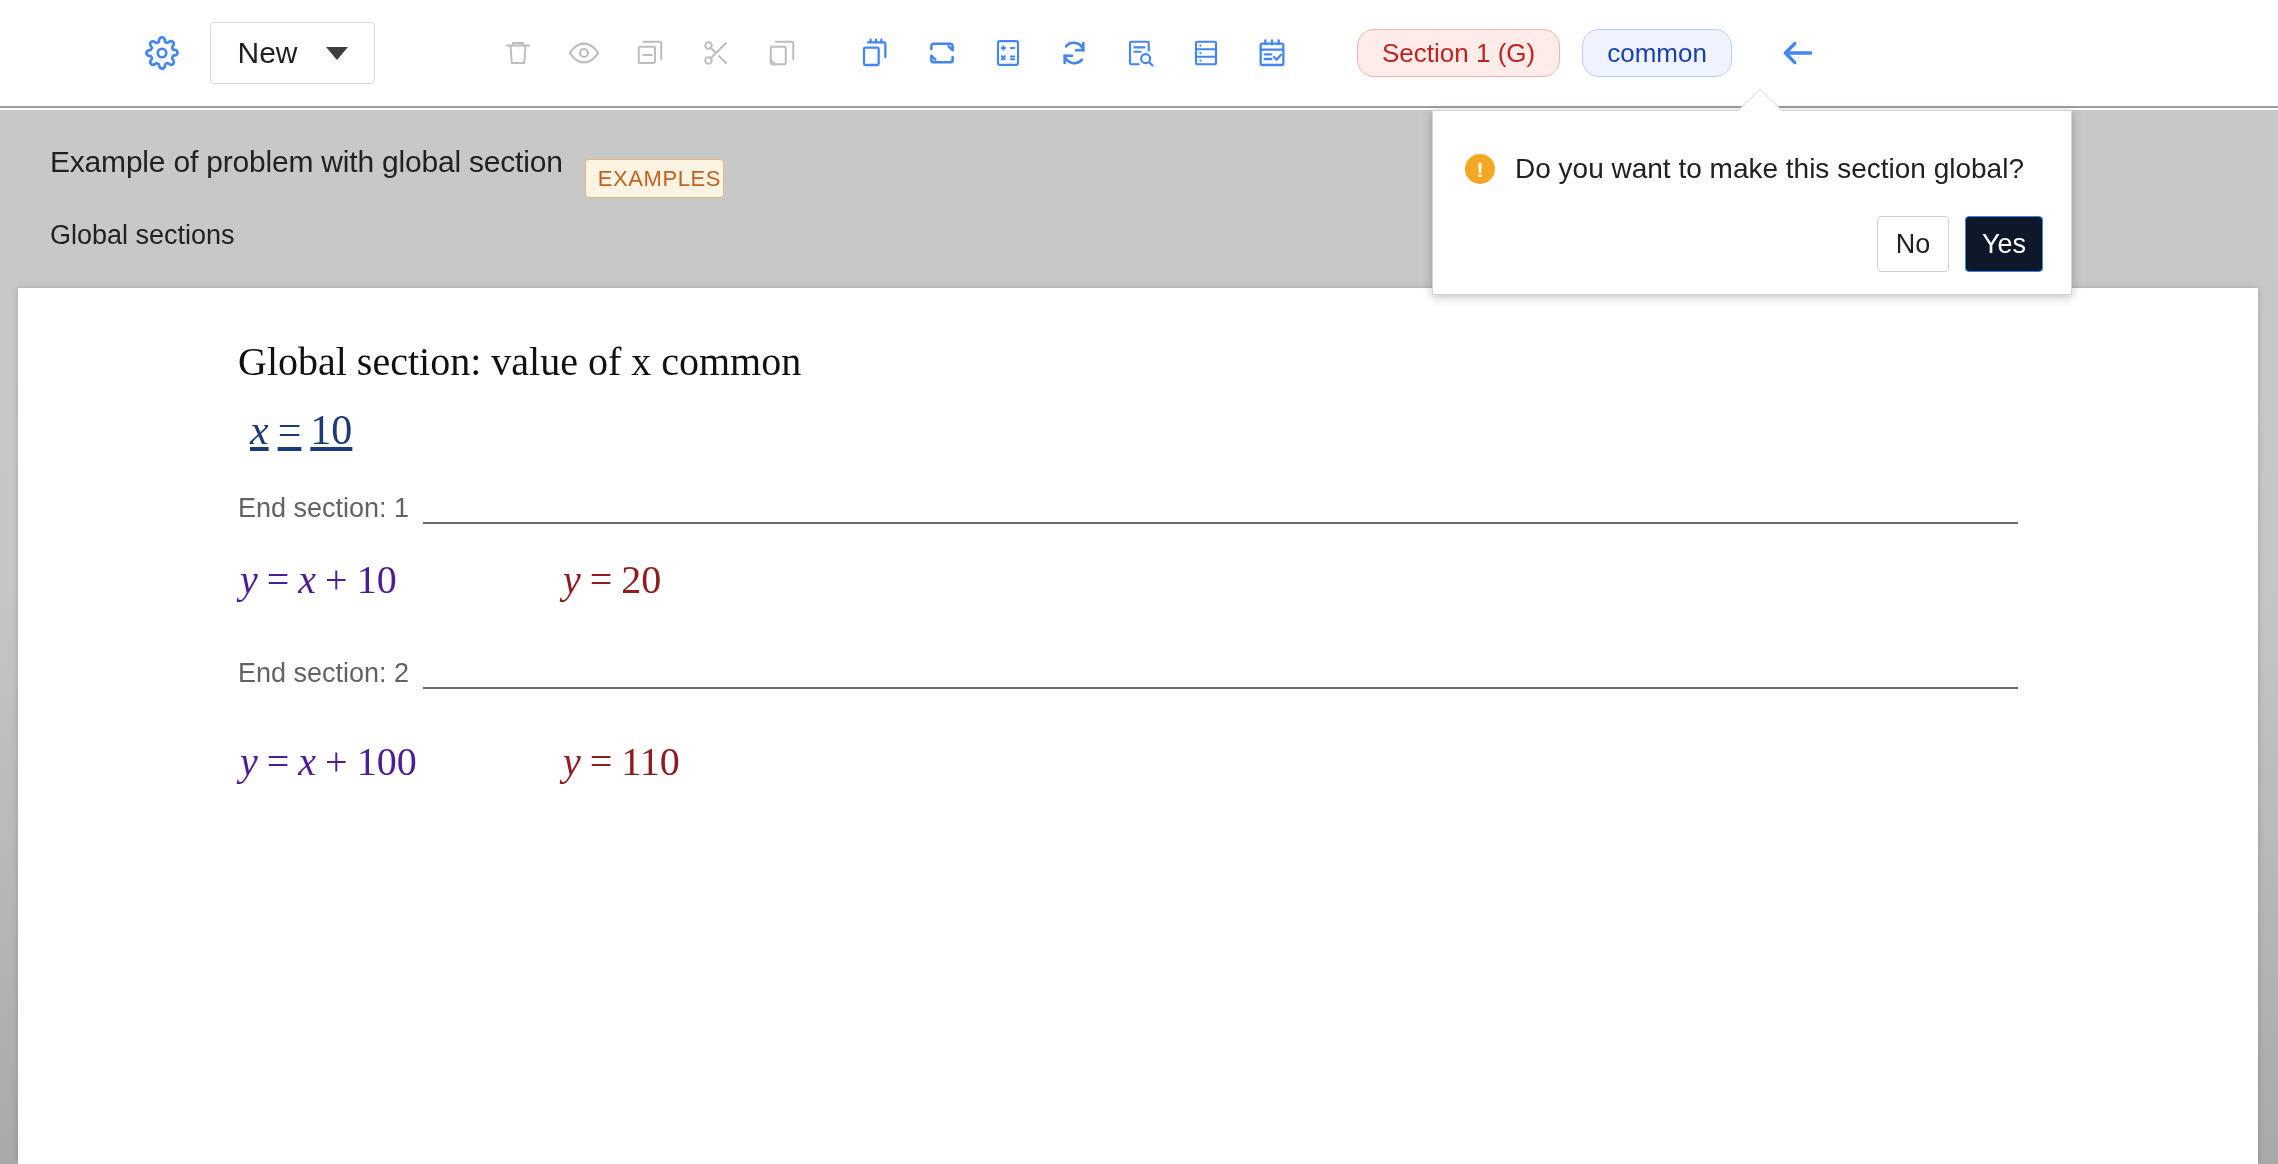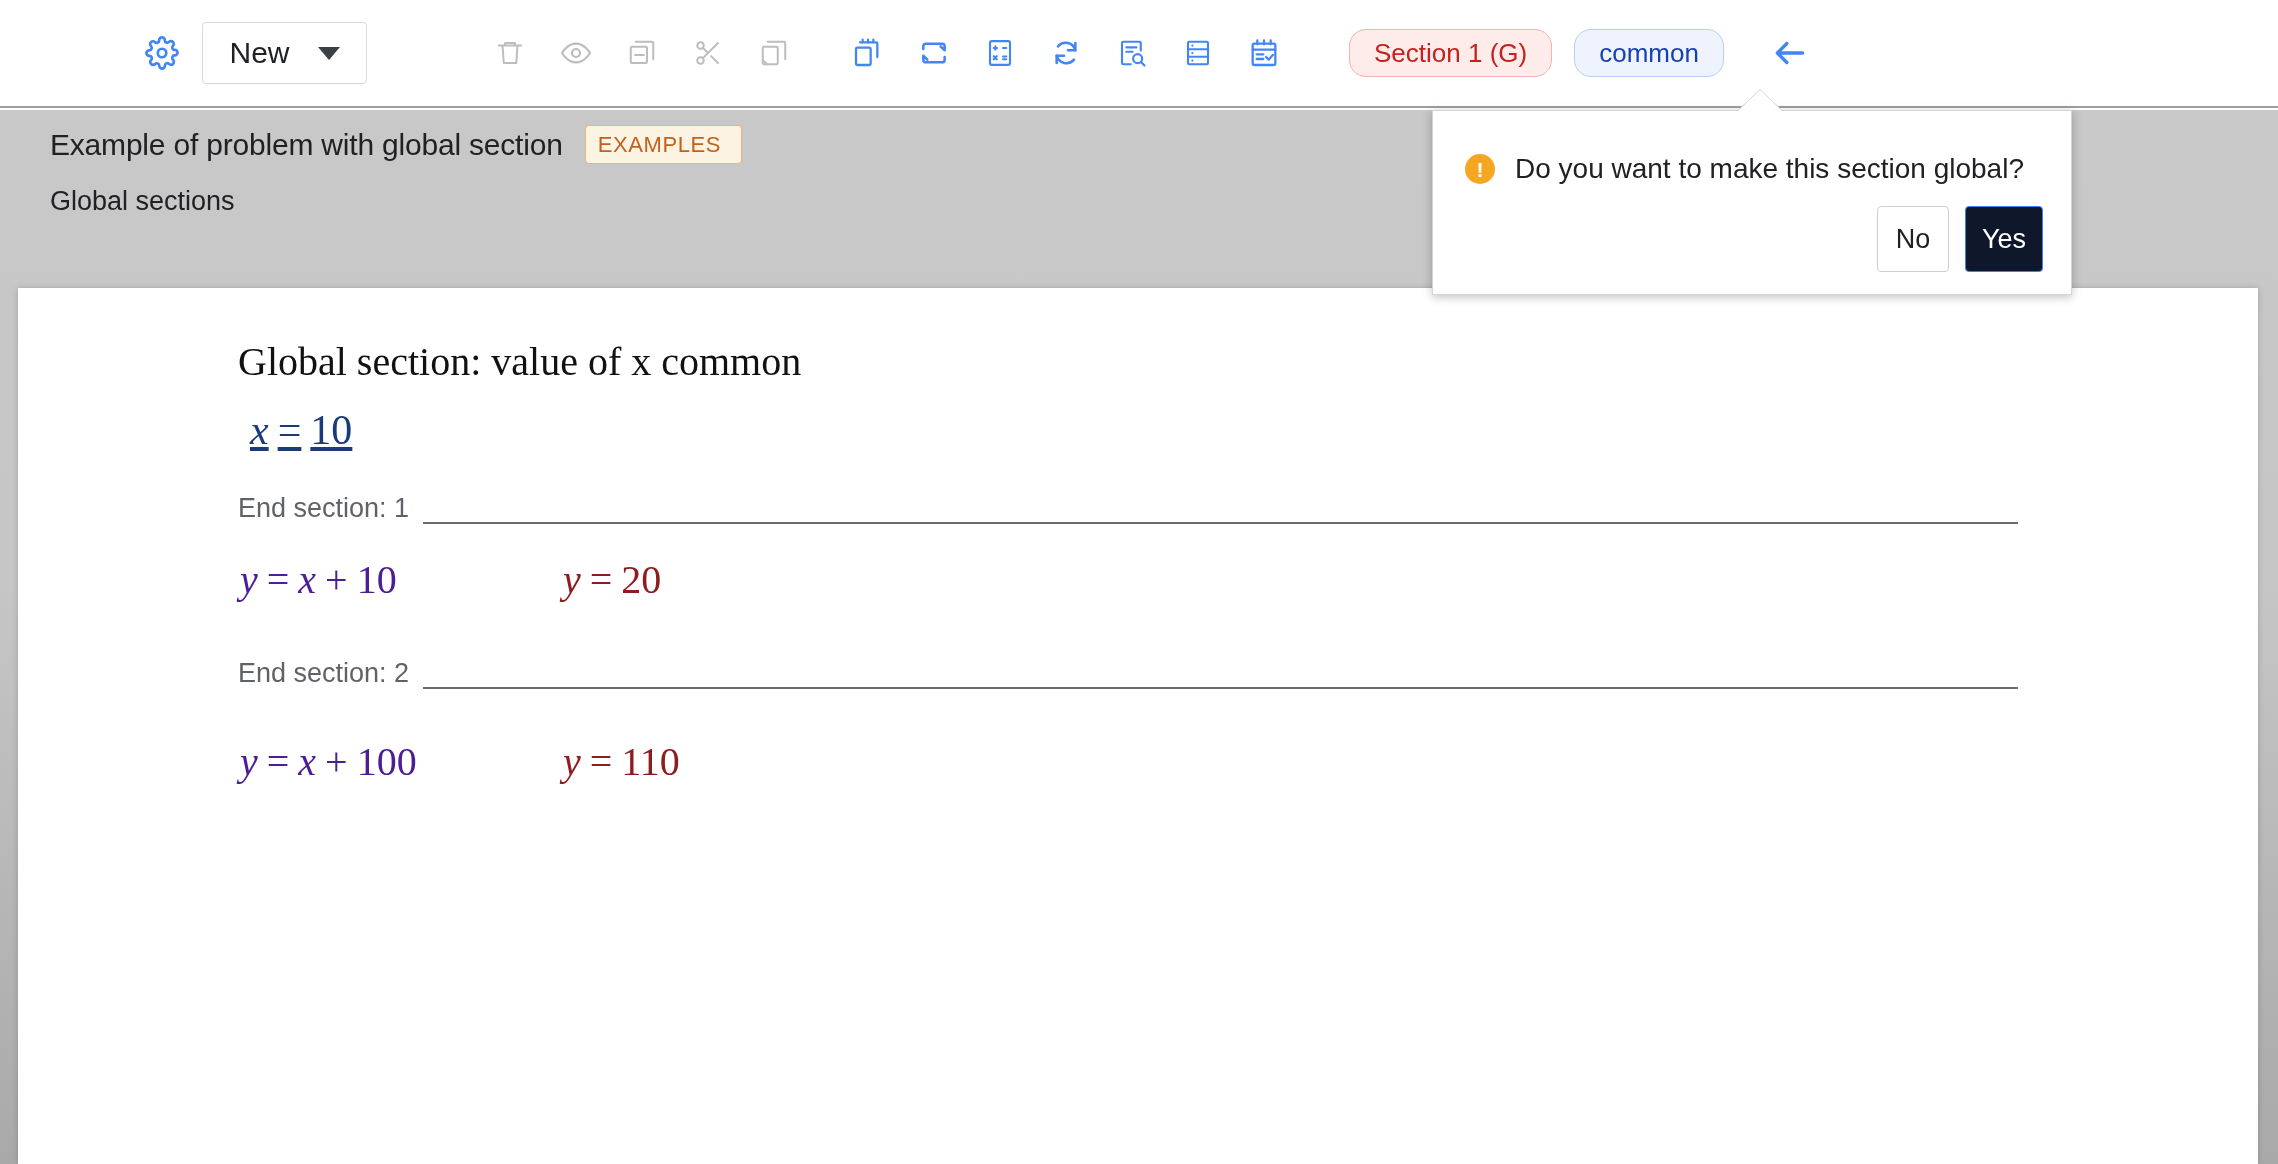--- a/index.html
+++ b/index.html
@@ -18,21 +18,21 @@
     border-bottom: 2px solid #9e9e9e;
     display: flex; align-items: center;
   }
   .tb-gear {
     margin-left: 138px;
     width: 48px; height: 48px;
     display: flex; align-items: center; justify-content: center;
     cursor: pointer;
   }
   .new-btn {
-    margin-left: 16px;
+    margin-left: 24px;
     width: 165px; height: 62px;
     border: 1px solid #d8d8d8;
     border-radius: 4px;
     background: #ffffff;
     display: flex; align-items: center; justify-content: center;
     gap: 28px;
     cursor: pointer;
   }
   .new-btn .lbl {
     font-size: 30px; color: #202124;
@@ -102,22 +102,23 @@
     letter-spacing: -0.2px;
     white-space: nowrap;
   }
   #examples-badge {
     background: #fdf3e3;
     border: 1px solid #e3b878;
     border-radius: 4px;
     color: #c0621c;
     font-size: 22px;
     letter-spacing: 0.6px;
-    padding: 6px 20px 5px 12px;
-    white-space: nowrap;
+    padding: 6px 2px 5px 12px;
+    white-space: nowrap;
+    margin-top: 34px;
   }
   #page-subtitle {
     margin-top: 22px;
     font-size: 27px;
     color: #202124;
   }
 
   
   #doc-card {
     position: absolute; left: 18px; top: 288px;
@@ -202,21 +203,21 @@
   }
   #popup-msg {
     font-size: 28px; color: #202124;
     white-space: nowrap;
   }
   #popup-btns {
     position: absolute; right: 28px; bottom: 22px;
     display: flex; align-items: center; gap: 16px;
   }
   .pbtn {
-    height: 66px; min-width: 72px;
+    height: 56px; min-width: 72px;
     border-radius: 4px;
     font-size: 27px;
     display: flex; align-items: center; justify-content: center;
     padding: 0 16px;
     cursor: pointer;
     font-family: "Liberation Sans", sans-serif;
   }
   #btn-no  { background: #ffffff; border: 1px solid #cfcfcf; color: #202124; }
   #btn-yes { background: #0f172a; border: 1px solid #3b82f6; color: #ffffff; }
 </style>

